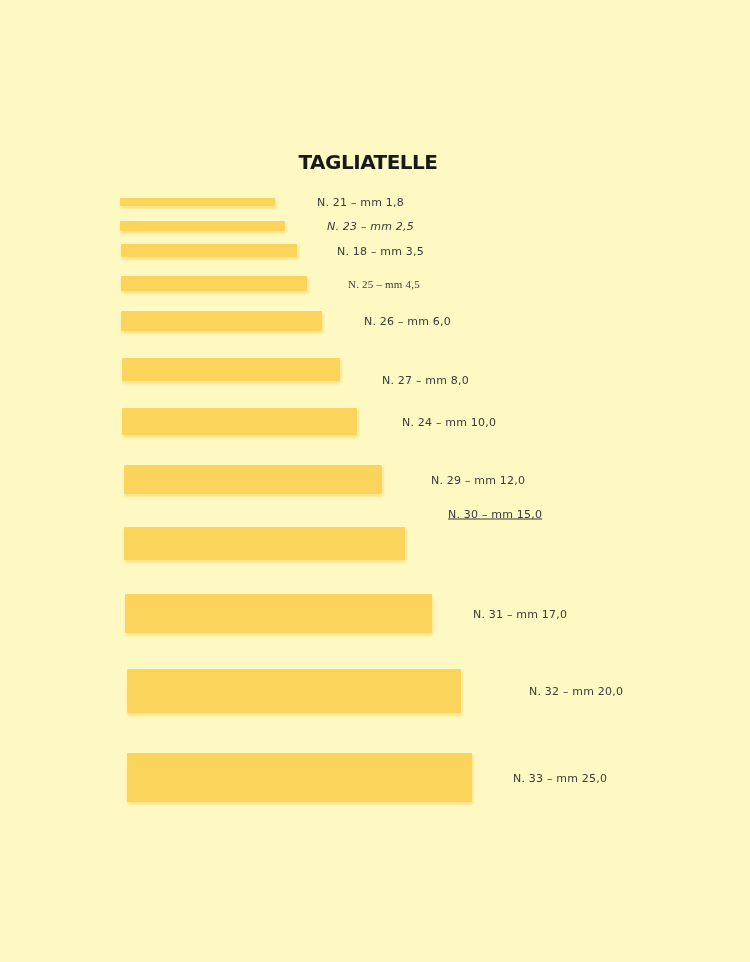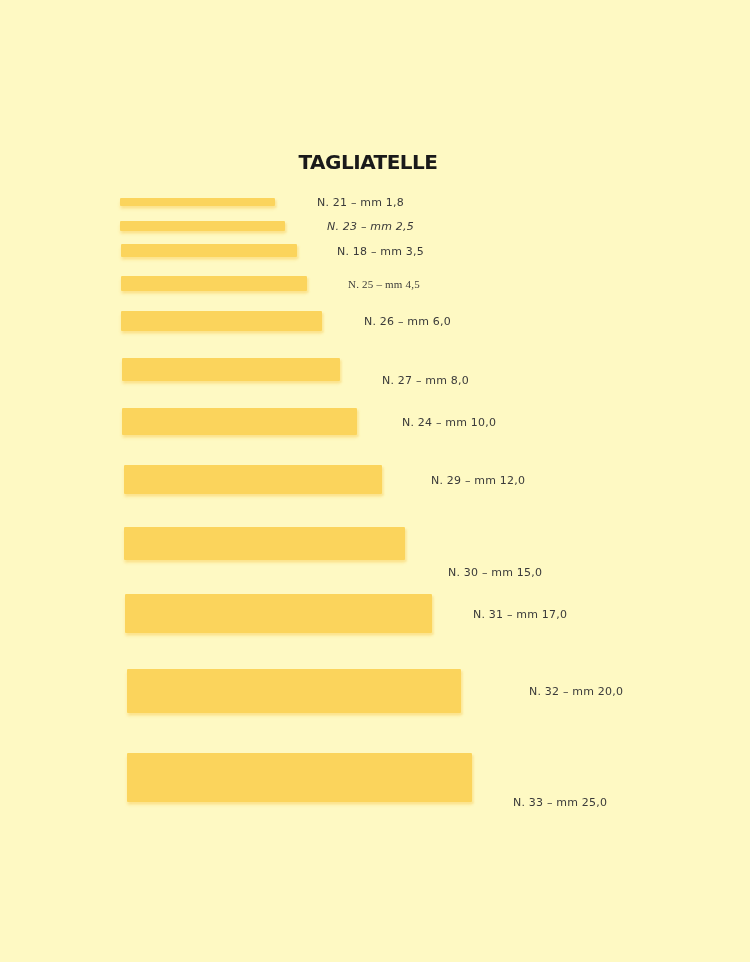--- a/index.html
+++ b/index.html
@@ -65,21 +65,21 @@
       <div class="bar-label" style="left: 348px; top: 283.5px; font-family: Liberation Serif, serif;">N. 25 – mm 4,5</div>
       <div class="bar" style="left: 121px; top: 311px; width: 201px; height: 20px;"></div>
       <div class="bar-label" style="left: 364px; top: 321px;">N. 26 – mm 6,0</div>
       <div class="bar" style="left: 122px; top: 358px; width: 218px; height: 23px;"></div>
       <div class="bar-label" style="left: 382px; top: 369.5px; margin-top: 10px;">N. 27 – mm 8,0</div>
       <div class="bar" style="left: 122px; top: 408px; width: 235px; height: 27px;"></div>
       <div class="bar-label" style="left: 402px; top: 421.5px;">N. 24 – mm 10,0</div>
       <div class="bar" style="left: 124px; top: 465px; width: 258px; height: 29px;"></div>
       <div class="bar-label" style="left: 431px; top: 479.5px;">N. 29 – mm 12,0</div>
       <div class="bar" style="left: 124px; top: 527px; width: 281px; height: 33px;"></div>
-      <div class="bar-label" style="left: 448px; top: 572px;">N. 30 – mm 15,0</div>
+      <div class="bar-label" style="left: 448px; top: 514px; text-decoration: underline;">N. 30 – mm 15,0</div>
       <div class="bar" style="left: 125px; top: 594px; width: 307px; height: 39px;"></div>
       <div class="bar-label" style="left: 473px; top: 613.5px;">N. 31 – mm 17,0</div>
       <div class="bar" style="left: 127px; top: 669px; width: 334px; height: 44px;"></div>
       <div class="bar-label" style="left: 529px; top: 691px;">N. 32 – mm 20,0</div>
       <div class="bar" style="left: 127px; top: 753px; width: 345px; height: 49px;"></div>
-      <div class="bar-label" style="left: 513px; top: 777.5px; margin-top: 24px;">N. 33 – mm 25,0</div>
+      <div class="bar-label" style="left: 513px; top: 777.5px;">N. 33 – mm 25,0</div>
     </div>
 </div>
 
 </body></html>

